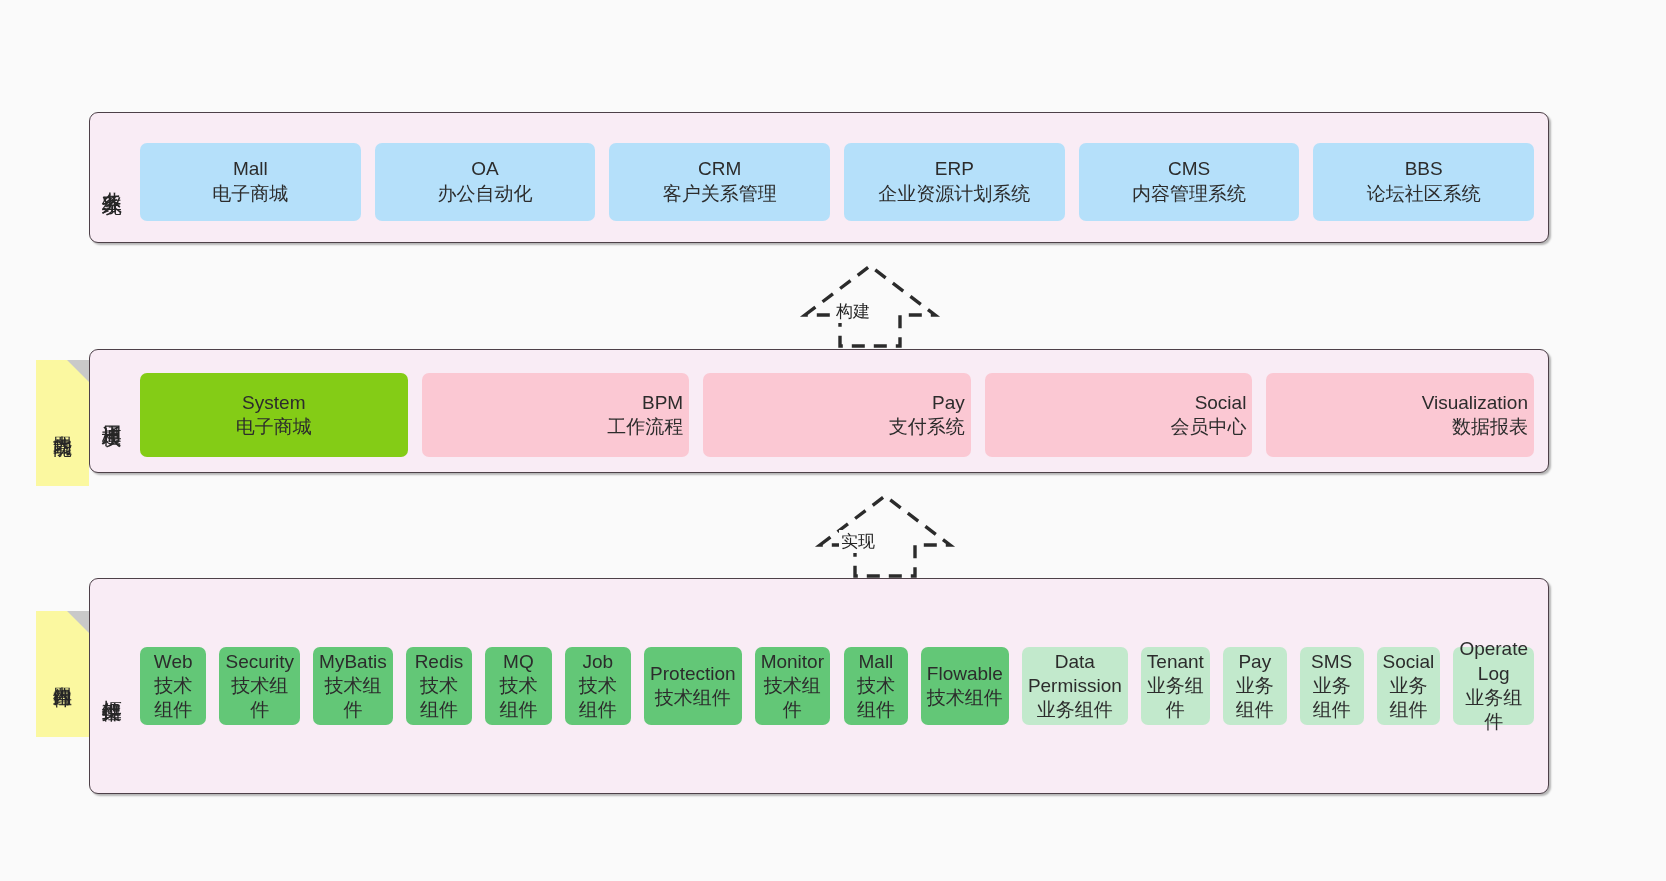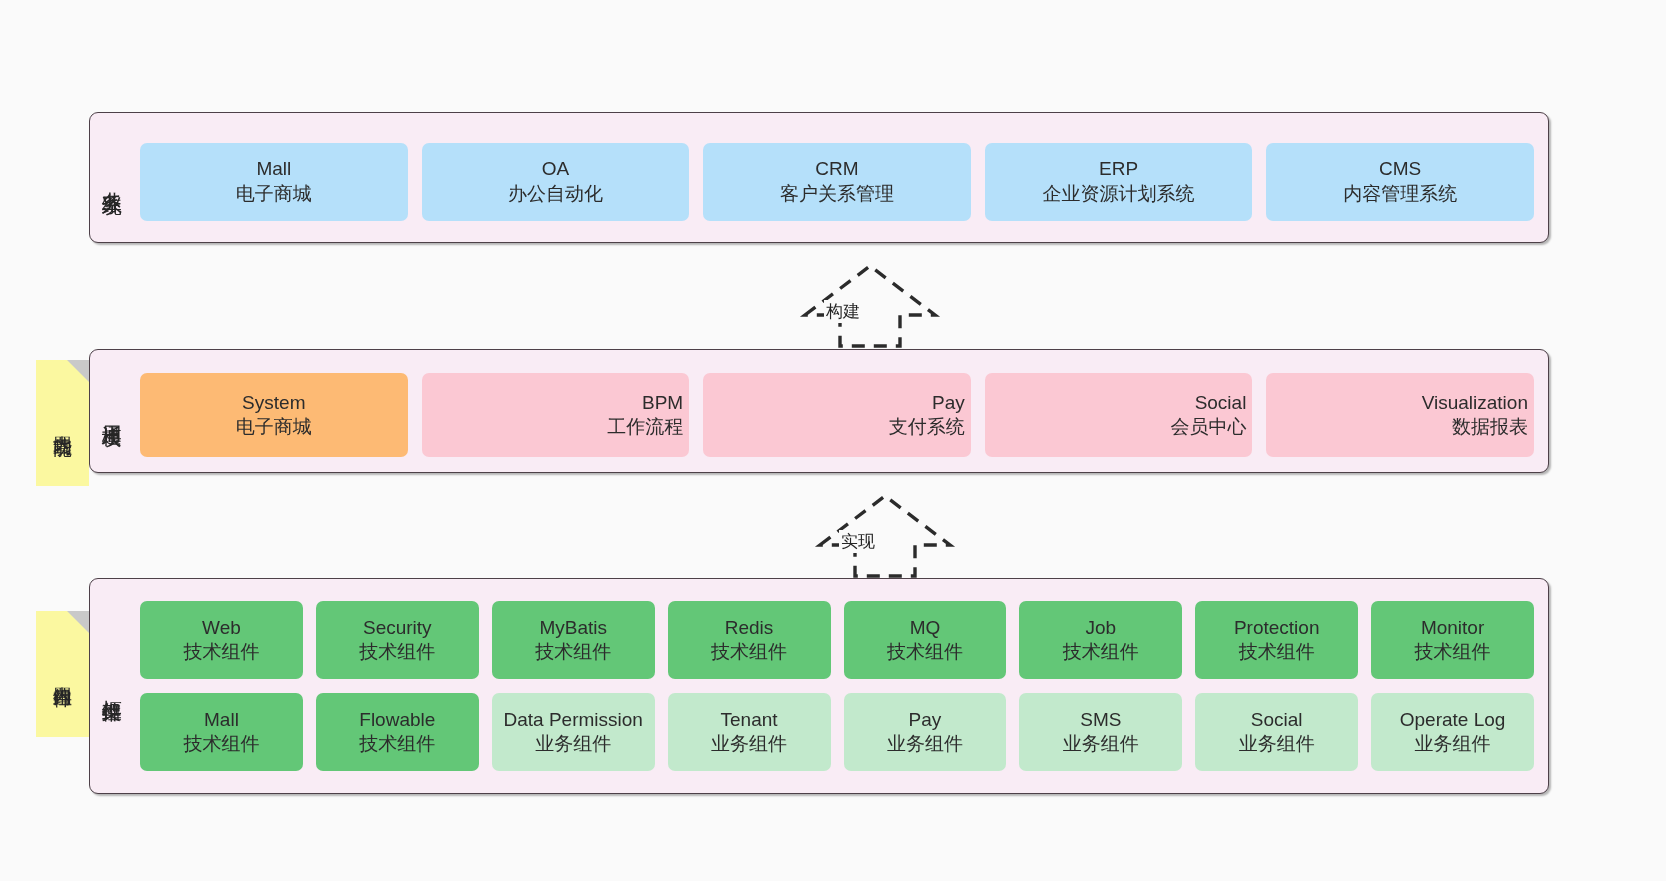--- a/index.html
+++ b/index.html
@@ -51,21 +51,20 @@
   .layer-body {
     flex: 1 1 auto;
     display: flex;
     align-items: center;
     justify-content: space-between;
     padding: 8px 14px 0 6px;
     gap: 14px;
   }
 
   .layer-body.two-rows {
-    flex-direction: column;
     justify-content: center;
     gap: 14px;
     padding: 0 14px 0 6px;
   }
 
   .row {
     display: flex;
     align-items: stretch;
     justify-content: space-between;
     width: 100%;
@@ -84,21 +83,21 @@
     font-size: 19px;
     line-height: 1.28;
     color: #2c2c2c;
     box-sizing: border-box;
     padding: 4px 6px;
   }
   .box .b-title { display: block; }
   .box .b-sub { display: block; }
 
   .box.blue        { background: #b5e0fa; height: 78px; }
-  .box.red         { background: #fdba74; height: 84px; }
+  .box.red         { background: #84cc16; height: 84px; }
   .box.pink        { background: #fbc8d3; height: 84px; align-items: flex-end; }
   .box.green       { background: #63c777; height: 78px; }
   .box.lightgreen  { background: #c2e9cc; height: 78px; }
 
   
   .note {
     position: absolute;
     background: #fbf8a0;
     display: flex;
     align-items: center;
@@ -158,28 +157,32 @@
         <span class="b-sub">客户关系管理</span>
       </div>
       <div class="box blue">
         <span class="b-title">ERP</span>
         <span class="b-sub">企业资源计划系统</span>
       </div>
       <div class="box blue">
         <span class="b-title">CMS</span>
         <span class="b-sub">内容管理系统</span>
       </div>
+      <div class="box blue">
+        <span class="b-title">BBS</span>
+        <span class="b-sub">论坛社区系统</span>
+      </div>
     </div>
   </div>
 
   <div class="arrow-wrap" style="left:795px; top:260px; width:150px; height:90px;">
     <svg width="150" height="90" viewBox="0 0 150 90">
       <path d="M 10 55 L 75 6 L 140 55 L 105 55 L 105 86 L 45 86 L 45 55 Z" fill="none" stroke="#2b2b2b" stroke-width="3.4" stroke-dasharray="13 9" stroke-linejoin="miter"></path>
     </svg>
-    <div class="arrow-label" style="left:29px; top:40px;">构建</div>
+    <div class="arrow-label" style="left:39px; top:40px;">构建</div>
   </div>
 
   <div class="note" style="left:36px; top:360px; width:53px; height:126px;">
     <span class="fold"></span>
     <span class="note-text">内置功能</span>
   </div>
 
   <div class="layer" style="left:89px; top:349px; width:1460px; height:124px;">
     <div class="layer-title">通用模块</div>
     <div class="layer-body">

